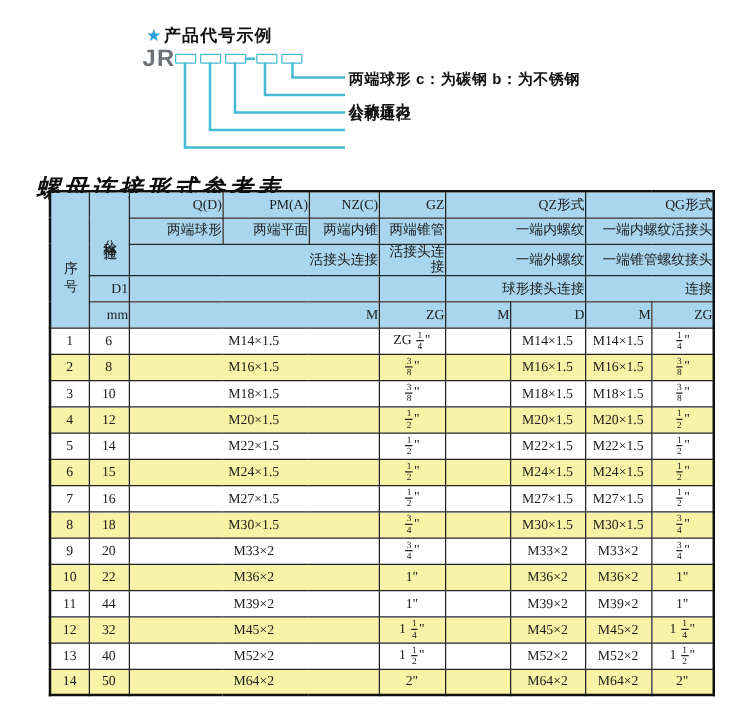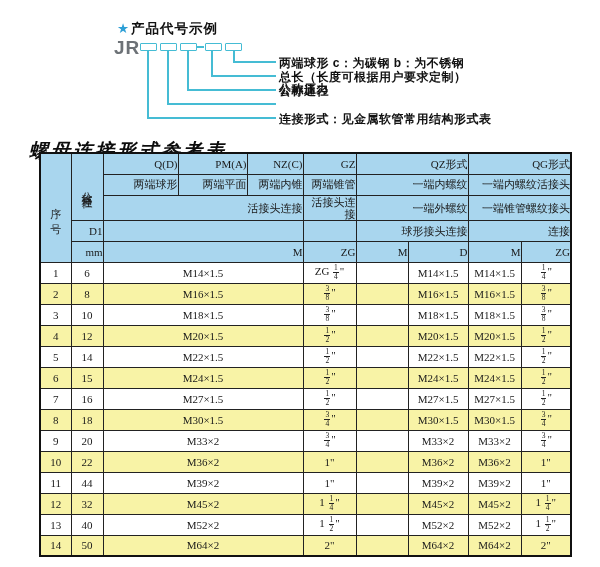--- a/index.html
+++ b/index.html
@@ -67,24 +67,22 @@
   <div class="vline" style="left:211px;top:50px;height:26px"></div>
   <div class="vline" style="left:233px;top:50px;height:12px"></div>
 
   <div class="hline" style="left:233px;top:61px;width:43px"></div>
   <div class="hline" style="left:211px;top:75px;width:65px"></div>
   <div class="hline" style="left:187px;top:89px;width:89px"></div>
   <div class="hline" style="left:167px;top:103px;width:109px"></div>
   <div class="hline" style="left:147px;top:117px;width:129px"></div>
 
   <div class="diag-label" style="top:55px">两端球形 c：为碳钢 b：为不锈钢</div>
-  <div class="diag-label" style="top:69px">总长（长度可根据用户要求定制）</div>
   <div class="diag-label" style="top:83px">公称通径</div>
   <div class="diag-label" style="top:81px">公称压力</div>
-  <div class="diag-label" style="top:111px">连接形式：见金属软管常用结构形式表</div>
 </div>
 
 <div class="tbl-title">螺母连接形式参考表</div>
 
 <table>
   <colgroup>
     <col style="width:31px">
       <col style="width:32px">
       <col style="width:75px">
       <col style="width:69px">

